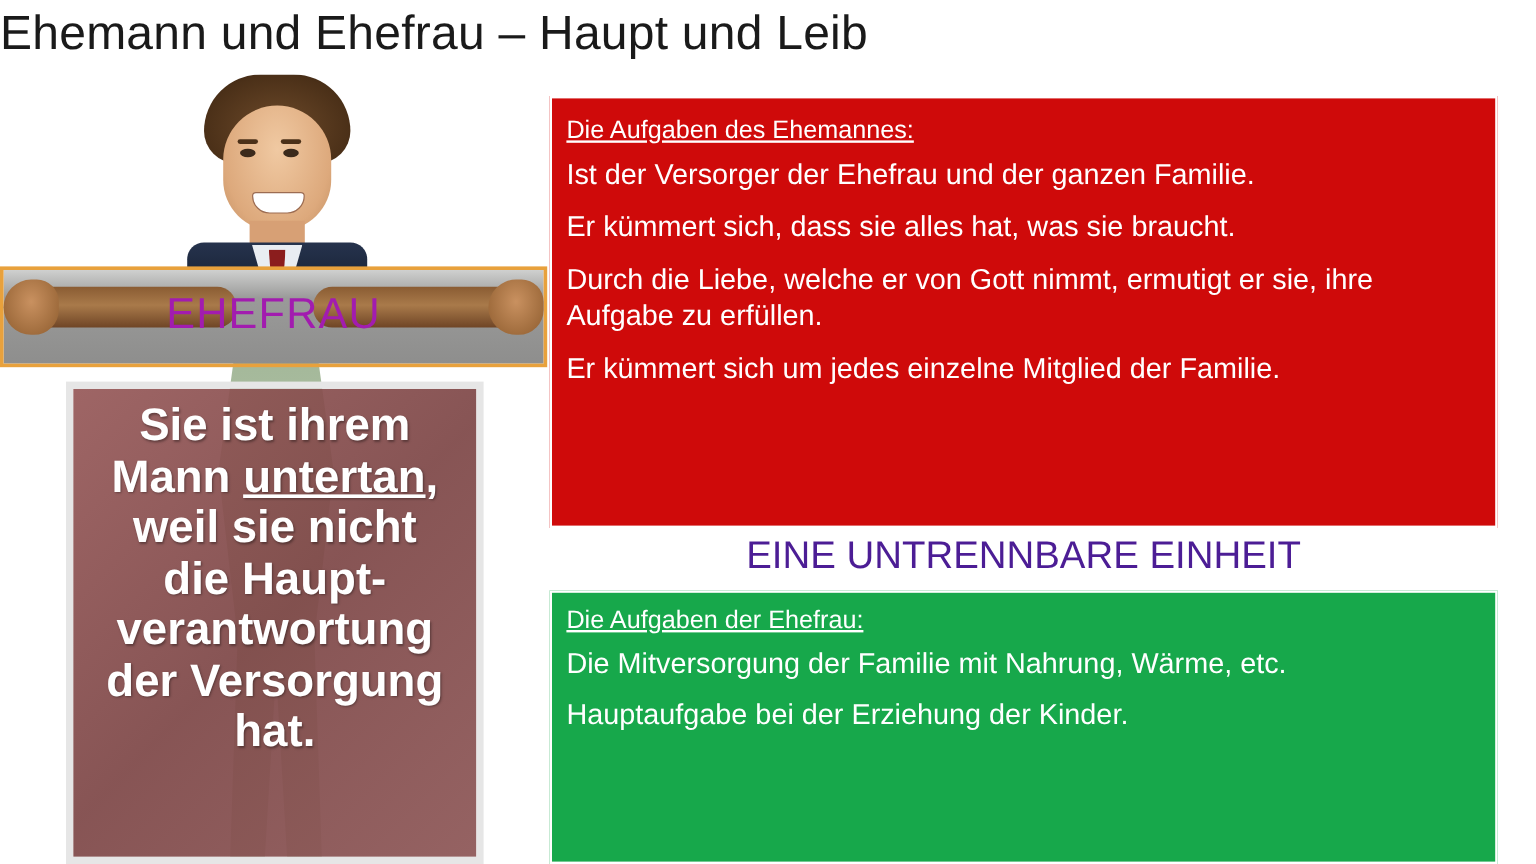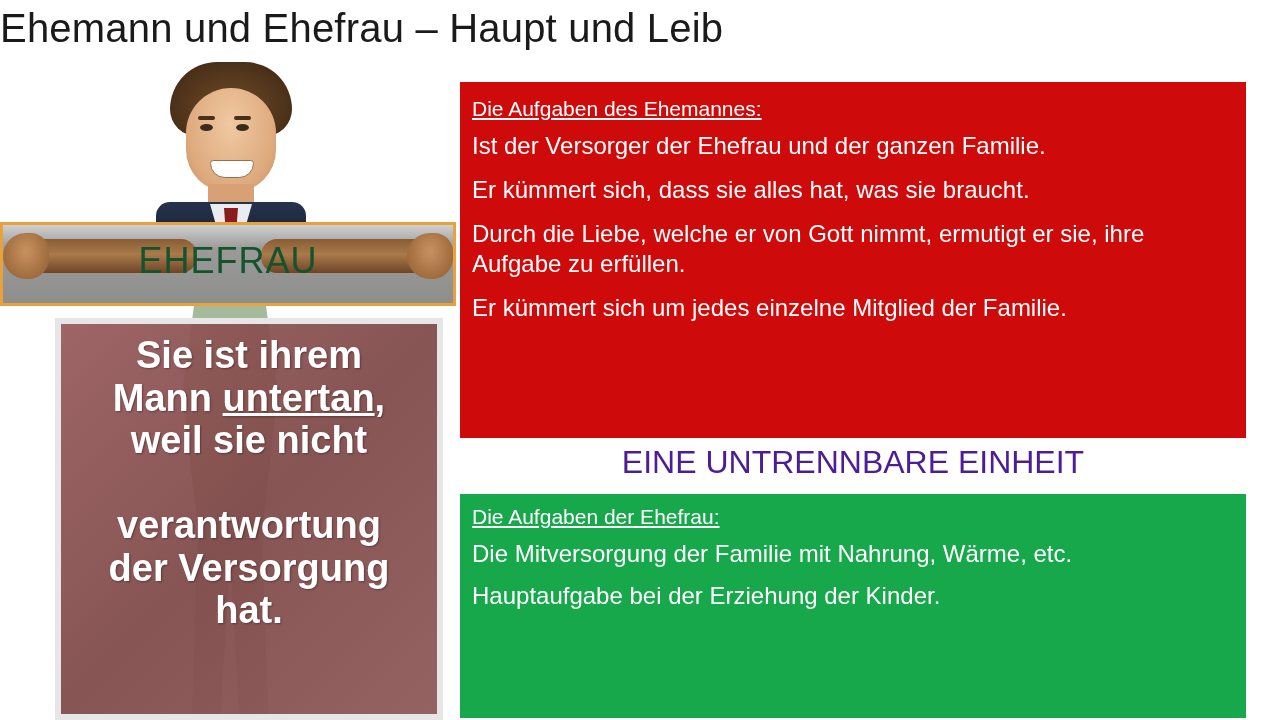--- a/index.html
+++ b/index.html
@@ -166,30 +166,30 @@
   }
   .hand.left { left: 0px; }
   .hand.right { left: 404px; }
   .arms-label {
     position: absolute;
     left: 0;
     top: 240px;
     width: 456px;
     text-align: center;
     font-size: 36px;
-    color: #14532d;
+    color: #a21caf;
     letter-spacing: 1px;
   }
 
   
   .wife-box {
     position: absolute;
     left: 55px;
     top: 318px;
-    width: 388px;
+    width: 348px;
     height: 402px;
     background: linear-gradient(135deg, rgba(150,88,88,0.92) 0%, rgba(125,70,70,0.92) 50%, rgba(140,85,85,0.92) 100%);
     border: 6px solid #e6e6e6;
     box-sizing: border-box;
     padding: 10px 14px 0 14px;
   }
   .wife-text {
     text-align: center;
     font-size: 38px;
     font-weight: bold;
@@ -275,21 +275,21 @@
   <div class="hand left"></div>
   <div class="hand right"></div>
 </div>
 <div class="arms-label">EHEFRAU</div>
 
 <div class="wife-box">
   <div class="wife-text">
     <span>Sie ist ihrem</span><br>
     <span>Mann </span><u>untertan</u><span>,</span><br>
     <span>weil sie nicht</span><br>
-    <br>
+    <span>die Haupt-</span><br>
     <span>verantwortung</span><br>
     <span>der Versorgung</span><br>
     <span>hat.</span>
   </div>
 </div>
 
 <div class="panel-red">
   <div class="panel-heading">Die Aufgaben des Ehemannes:</div>
   <div class="panel-item">Ist der Versorger der Ehefrau und der ganzen Familie.</div>
   <div class="panel-item">Er kümmert sich, dass sie alles hat, was sie braucht.</div>

